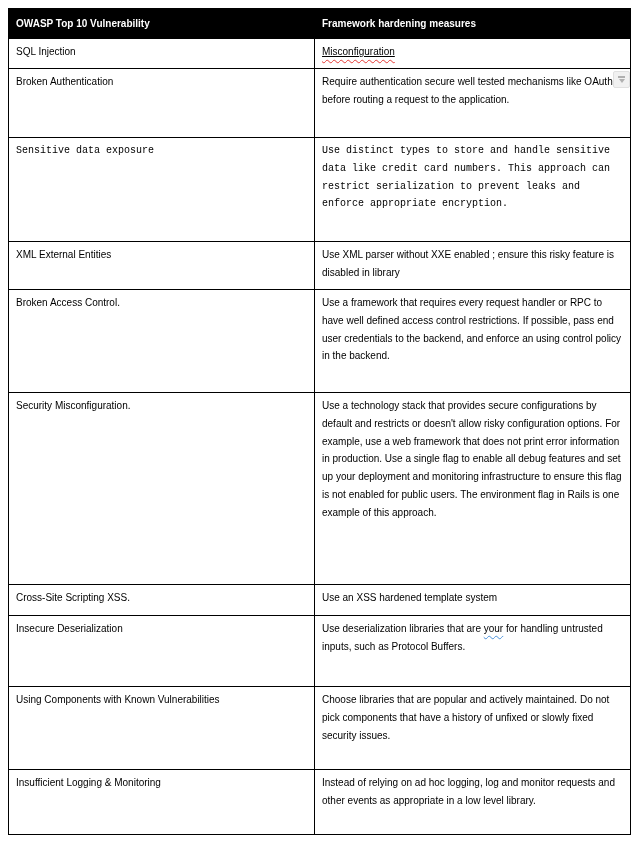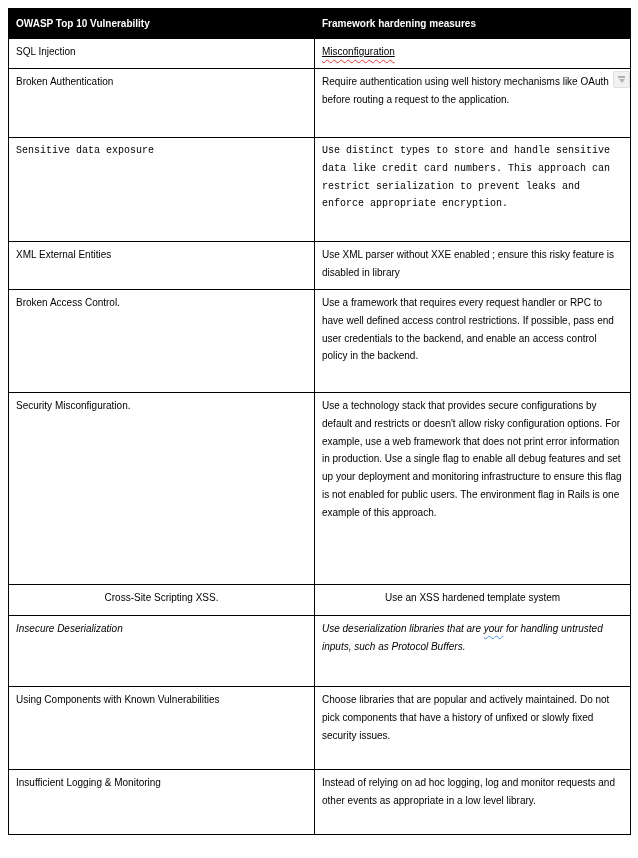--- a/index.html
+++ b/index.html
@@ -40,22 +40,22 @@
     height: 21px;
     vertical-align: middle;
   }
   
   tbody tr:nth-child(1)  td { height: 21px; margin-top: 32px;  }
   tbody tr:nth-child(2)  td { height: 60px;  }
   tbody tr:nth-child(3)  td { height: 95px; font-family: Liberation Mono, monospace;  }
   tbody tr:nth-child(4)  td { height: 39px;  }
   tbody tr:nth-child(5)  td { height: 94px;  }
   tbody tr:nth-child(6)  td { height: 183px; }
-  tbody tr:nth-child(7)  td { height: 22px; text-align: center;  }
-  tbody tr:nth-child(8)  td { height: 62px; font-style: italic;  }
+  tbody tr:nth-child(7)  td { height: 22px;  }
+  tbody tr:nth-child(8)  td { height: 62px;  }
   tbody tr:nth-child(9)  td { height: 74px;  }
   tbody tr:nth-child(10) td { height: 56px;  }
 
   
   .u {
     text-decoration: underline;
     text-decoration-thickness: 1px;
     text-decoration-color: #000;
   }
   .sq-red {
@@ -121,33 +121,33 @@
         <th>Framework hardening measures</th>
       </tr>
     </thead>
     <tbody>
         <tr>
           <td>SQL Injection</td>
           <td><span class="u"><span class="sq-red">Misconfiguration</span></span></td>
         </tr>
         <tr>
           <td>Broken Authentication</td>
-          <td>Require authentication using well history mechanisms like OAuth before routing a request to the application.</td>
+          <td>Require authentication secure well tested mechanisms like OAuth before routing a request to the application.</td>
         </tr>
         <tr>
           <td>Sensitive data exposure</td>
           <td>Use distinct types to store and handle sensitive data like credit card numbers. This approach can restrict serialization to prevent leaks and enforce appropriate encryption.</td>
         </tr>
         <tr>
           <td>XML External Entities</td>
           <td>Use XML parser without XXE enabled ; ensure this risky feature is disabled in library</td>
         </tr>
         <tr>
           <td>Broken Access Control.</td>
-          <td>Use a framework that requires every request handler or RPC to have well defined access control restrictions. If possible, pass end user credentials to the backend, and enable an access control policy in the backend.</td>
+          <td>Use a framework that requires every request handler or RPC to have well defined access control restrictions. If possible, pass end user credentials to the backend, and enforce an using control policy in the backend.</td>
         </tr>
         <tr>
           <td>Security Misconfiguration.</td>
           <td>Use a technology stack that provides secure configurations by default and restricts or doesn't allow risky configuration options. For example, use a web framework that does not print error information in production. Use a single flag to enable all debug features and set up your deployment and monitoring infrastructure to ensure this flag is not enabled for public users. The environment flag in Rails is one example of this approach.</td>
         </tr>
         <tr>
           <td>Cross-Site Scripting XSS.</td>
           <td>Use an XSS hardened template system</td>
         </tr>
         <tr>

